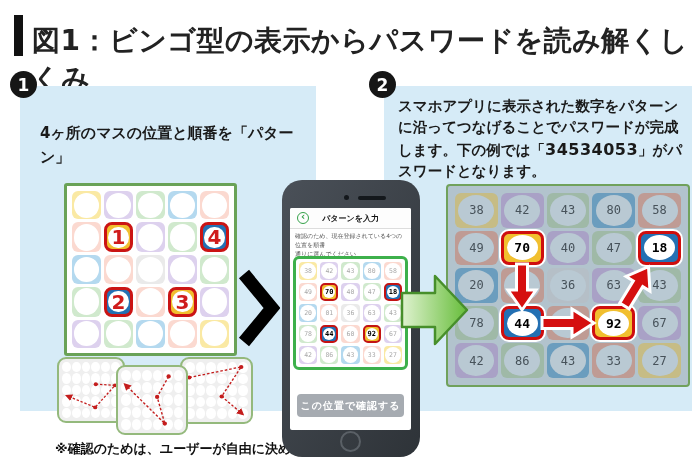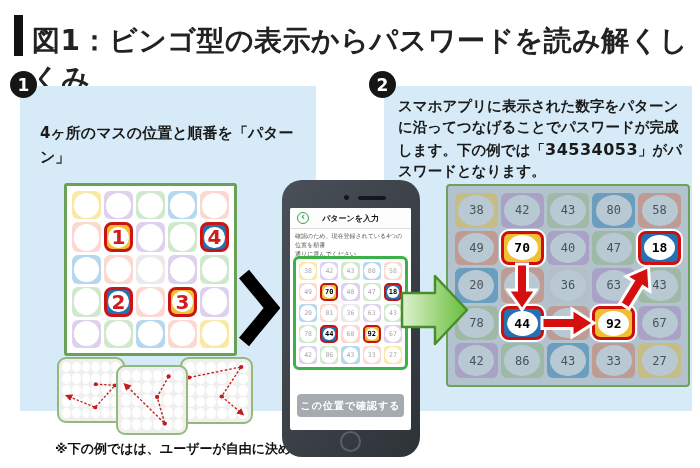--- a/index.html
+++ b/index.html
@@ -320,21 +320,21 @@
           </marker>
         </defs>
         <polyline points="76,12 58,45 70,88 8,25" fill="none" stroke="#c41d1d" stroke-width="2.2" stroke-dasharray="4 3" marker-end="url(#ah1)"></polyline>
         <circle cx="76" cy="12" r="3.4" fill="#c41d1d"></circle>
         <circle cx="58" cy="45" r="3.4" fill="#c41d1d"></circle>
         <circle cx="70" cy="88" r="3.4" fill="#c41d1d"></circle>
       </svg>
     </div>
 
   <div class="note">
-    <span>※</span><b>下の例では</b><span>は、ユーザーが自由に決めることができます。</span>
+    <span>※</span><b>確認のため</b><span>は、ユーザーが自由に決めることができます。</span>
   </div>
 
   <svg class="chevron" width="44" height="84" viewBox="0 0 44 84">
     <polyline points="8,8 36,42 8,76" fill="none" stroke="#000" stroke-width="13"></polyline>
   </svg>
 
   <div class="phone">
     <div class="camera"></div>
     <div class="speaker"></div>
     <div class="screen">

